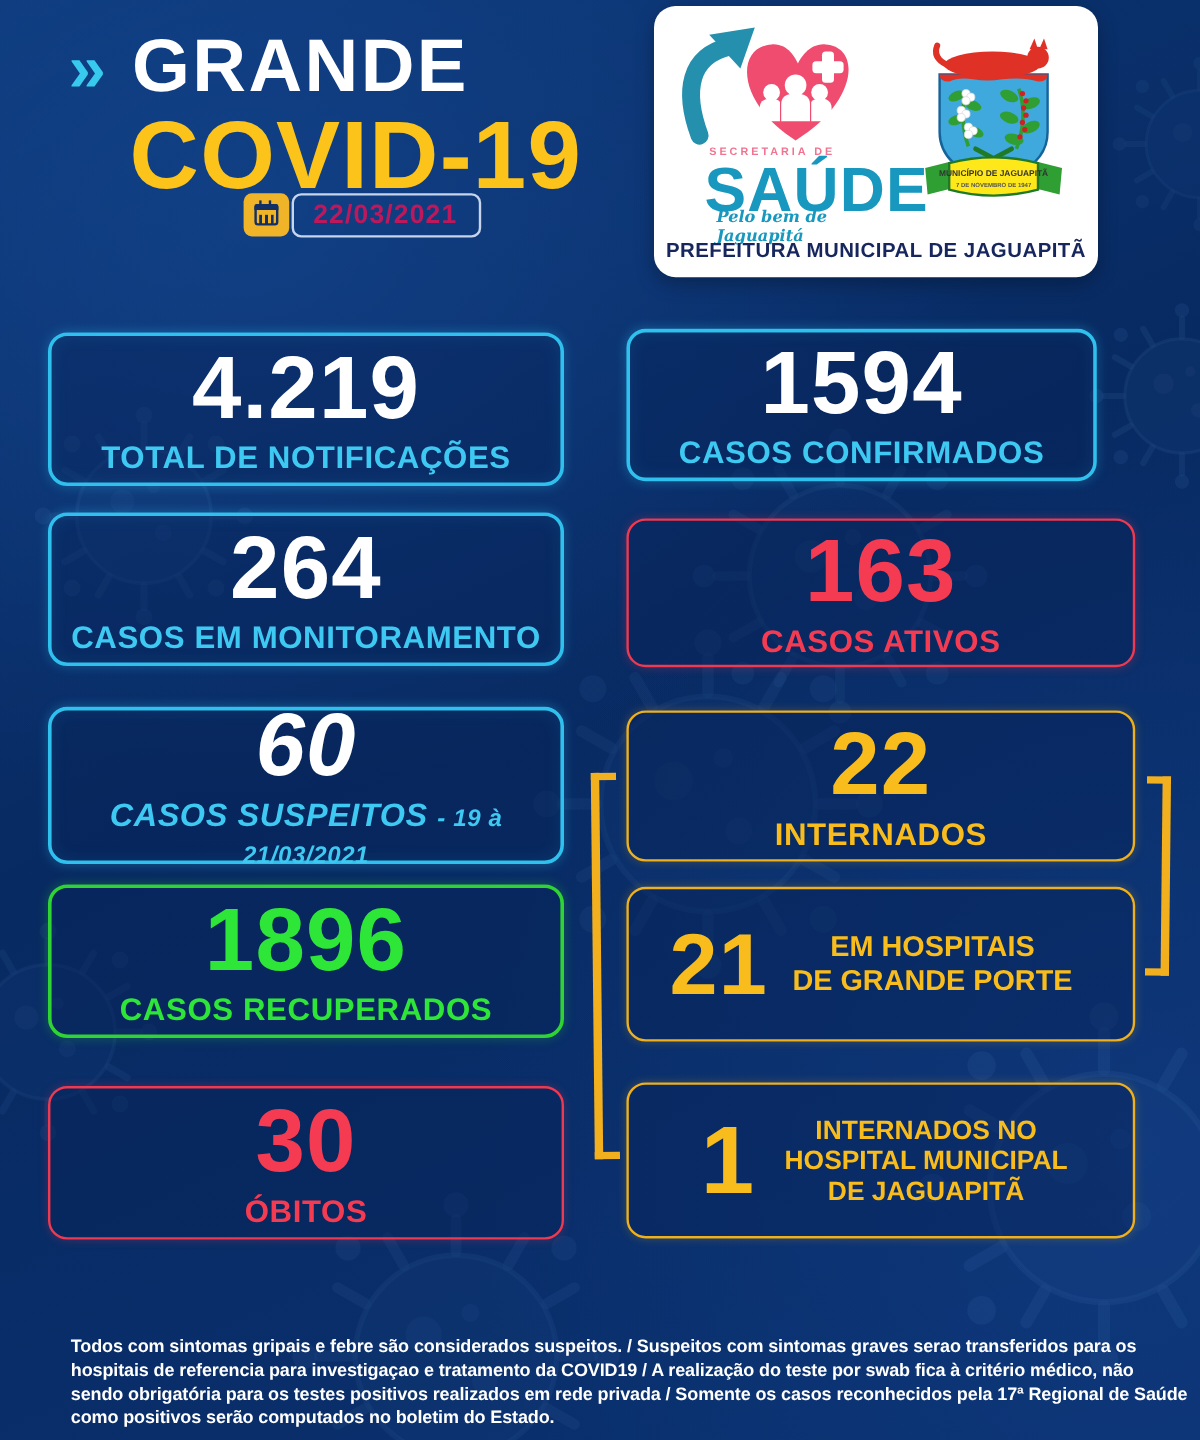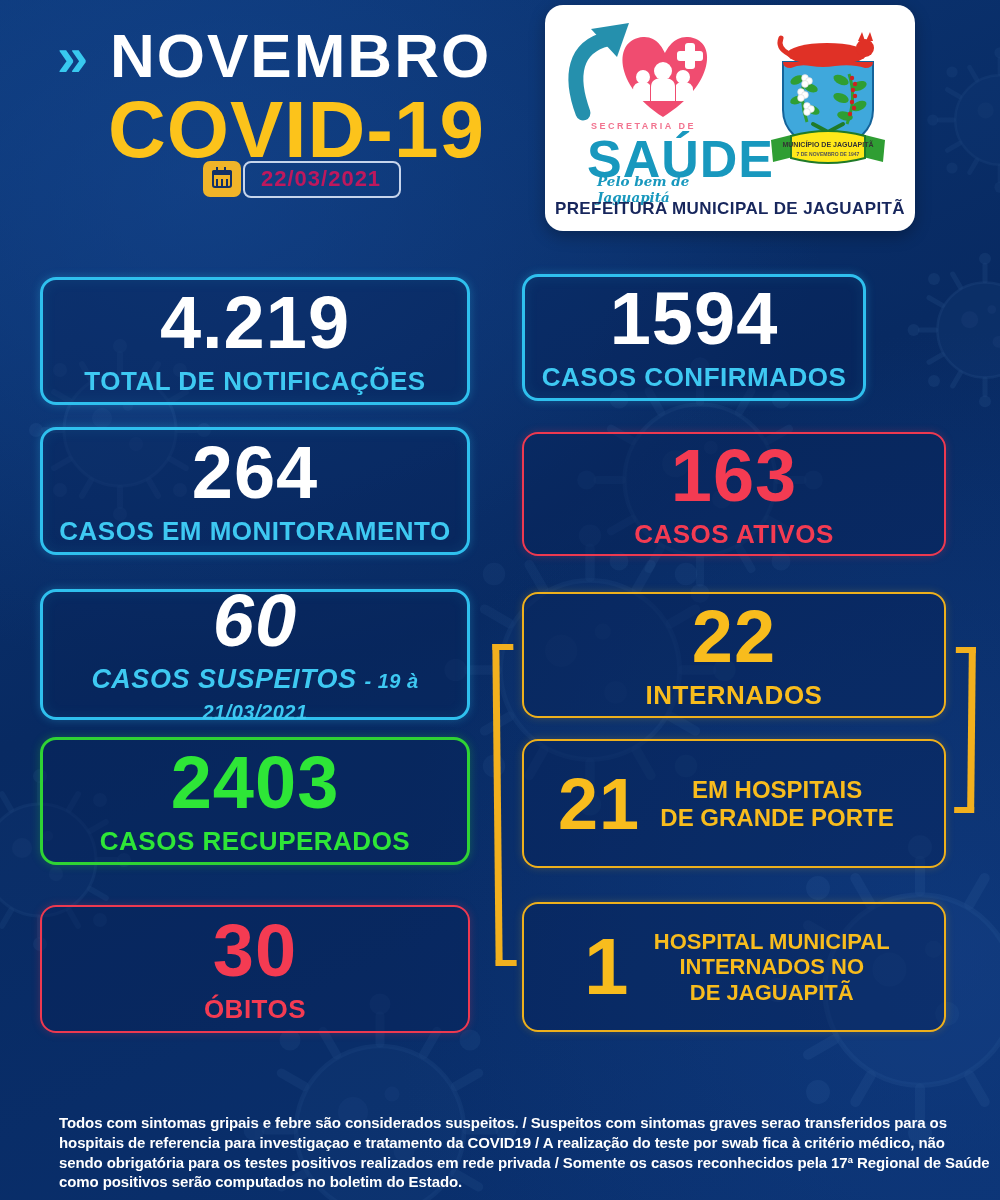--- a/index.html
+++ b/index.html
@@ -129,21 +129,21 @@
     <use href="#virus" transform="translate(985,330) scale(0.85)" opacity="0.18"></use>
     <use href="#virus" transform="translate(700,480) scale(1.35)" opacity="0.14"></use>
     <use href="#virus" transform="translate(590,670) scale(1.6)" opacity="0.13"></use>
     <use href="#virus" transform="translate(40,860) scale(1.0)" opacity="0.14"></use>
     <use href="#virus" transform="translate(920,990) scale(1.7)" opacity="0.16"></use>
     <use href="#virus" transform="translate(380,1130) scale(1.5)" opacity="0.15"></use>
     <use href="#virus" transform="translate(1000,120) scale(0.8)" opacity="0.13"></use>
   </svg>
 
   <div class="chevron">»</div>
-  <div class="title1">NOVEMBRO</div>
+  <div class="title1">GRANDE</div>
   <div class="title2">COVID-19</div>
 
   <div class="date-badge">
     <div class="cal-box">
         <div class="cal-glyph"></div>
       </div>
     <div class="date-box">22/03/2021</div>
   </div>
 
   <div class="logo-card">
@@ -243,30 +243,30 @@
 
   <div class="card b-cyan" style="left:40px; top:589px; width:430px; height:131px;font-style:italic;">
     <div class="num t-white">60</div>
     <div class="lbl t-cyan" style="font-size:27px;">
       <span>CASOS SUSPEITOS</span>
       <span class="sub">- 19 à 21/03/2021</span>
     </div>
   </div>
 
   <div class="card b-green" style="left:40px; top:737px; width:430px; height:128px;">
-    <div class="num t-green">2403</div>
+    <div class="num t-green">1896</div>
     <div class="lbl t-green">CASOS RECUPERADOS</div>
   </div>
 
   <div class="card b-red" style="left:40px; top:905px; width:430px; height:128px;justify-content:center;">
     <div class="num t-red">30</div>
     <div class="lbl t-red">ÓBITOS</div>
   </div>
 
-  <div class="card b-cyan" style="left:522px; top:274px; width:344px; height:127px;">
+  <div class="card b-cyan" style="left:522px; top:274px; width:392px; height:127px;">
     <div class="num t-white">1594</div>
     <div class="lbl t-cyan">CASOS CONFIRMADOS</div>
   </div>
 
   <div class="card b-red" style="left:522px; top:432px; width:424px; height:124px;">
     <div class="num t-red">163</div>
     <div class="lbl t-red">CASOS ATIVOS</div>
   </div>
 
   <div class="card b-yellow" style="left:522px; top:592px; width:424px; height:126px;">
@@ -278,22 +278,22 @@
     <div class="num t-yellow" style="font-size:72px;">21</div>
     <div class="side" style="font-size:24px;">
       <div>EM HOSPITAIS</div>
       <div>DE GRANDE PORTE</div>
     </div>
   </div>
 
   <div class="card b-yellow row" style="left:522px; top:902px; width:424px; height:130px;">
     <div class="num t-yellow" style="font-size:80px; margin-left:26px;">1</div>
     <div class="side" style="font-size:22px;">
+      <div>INTERNADOS NO</div>
       <div>HOSPITAL MUNICIPAL</div>
-      <div>INTERNADOS NO</div>
       <div>DE JAGUAPITÃ</div>
     </div>
   </div>
 
   <div class="bracket-left"></div>
   <div class="bracket-right"></div>
 
   <div class="footer">
     <div>Todos com sintomas gripais e febre são considerados suspeitos.   /   Suspeitos com sintomas graves serao transferidos para os</div>
     <div>hospitais de referencia para investigaçao e tratamento da COVID19  / A realização do teste por swab fica à critério médico, não</div>

